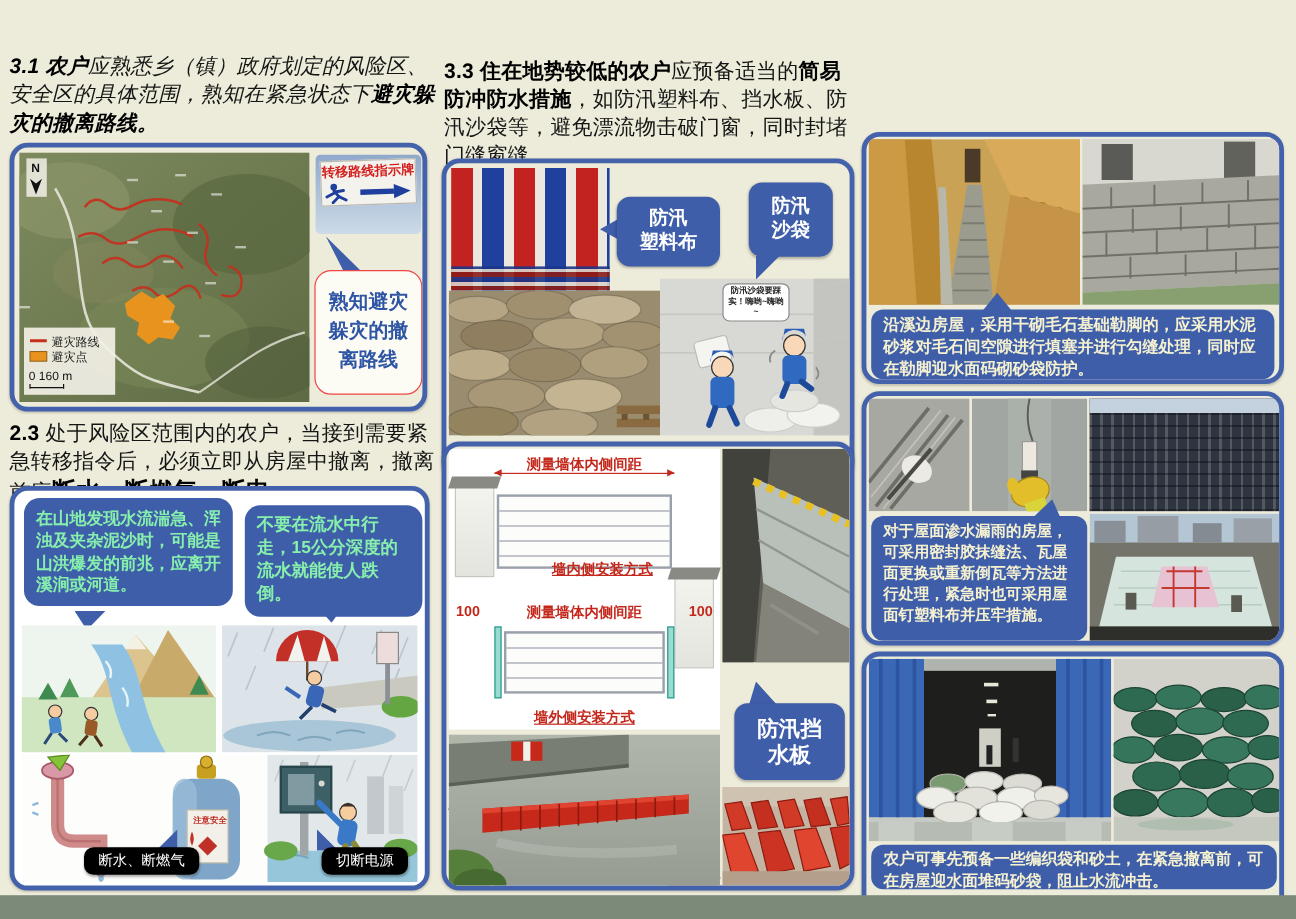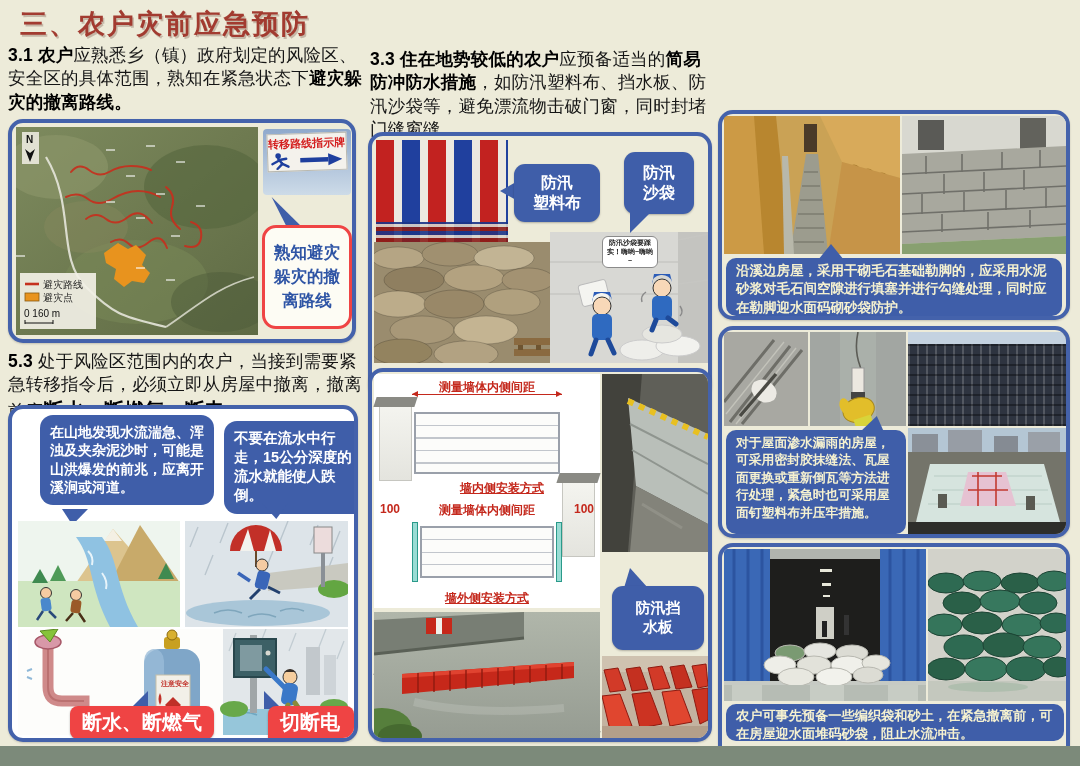--- a/index.html
+++ b/index.html
@@ -8,29 +8,29 @@
           font-family:"Liberation Sans","DejaVu Sans",sans-serif;margin:0 auto;}
   .abs{position:absolute;}
   .para{font-size:17.5px;line-height:1.33;color:#151515;font-weight:500;letter-spacing:.2px;}
   .para b{font-weight:800;color:#000;}
   .para b.big{font-size:20px;}
   .title{font-size:27px;font-weight:800;color:#a23b30;letter-spacing:2px;
          text-shadow:1.5px 1.5px 0 rgba(80,30,20,.25);}
   .bluebox{border:4px solid #4462ab;border-radius:15px;background:#edebd9;overflow:hidden;
            box-shadow:0 1px 2px rgba(0,0,0,.18);}
   .whitebox{background:#ffffff;}
-  .bubble{background:#3f5ea9;color:#ffffff;border-radius:13px;padding:8px 10px;
-          font-weight:700;line-height:1.32;margin-left:20px;}
+  .bubble{background:#3f5ea9;color:#86efac;border-radius:13px;padding:8px 10px;
+          font-weight:700;line-height:1.32;}
   .callout{background:#3f5ea9;color:#ffffff;font-weight:800;border-radius:11px;
            display:flex;align-items:center;justify-content:center;text-align:center;
            white-space:pre-line;line-height:1.25;box-shadow:0 1px 2px rgba(0,0,0,.25);}
   .note{background:#3f5ea9;color:#f5f1d0;border-radius:10px;padding:4px 10px;
         font-weight:600;line-height:1.36;}
-  .wlabel{background:#ef4444;color:#fff;font-weight:700;border-radius:8px;padding:3px 12px;
-          font-size:20px;box-shadow:0 1px 2px rgba(0,0,0,.3);}
+  .wlabel{background:#000000;color:#fff;font-weight:400;border-radius:8px;padding:3px 12px;
+          font-size:12px;box-shadow:0 1px 2px rgba(0,0,0,.3);}
   .tail{position:absolute;background:#3f5ea9;}
   .dlabel{color:#c4281c;font-size:12px;font-weight:700;text-align:center;white-space:nowrap;}
   .dlabel.u{text-decoration:underline;}
   .dimline{border-top:1.6px solid #c4281c;position:relative;}
   .dimline:before,.dimline:after{content:"";position:absolute;top:-4px;width:0;height:0;
      border-top:3px solid transparent;border-bottom:3px solid transparent;}
   .dimline:before{left:0;border-right:6px solid #c4281c;}
   .dimline:after{right:0;border-left:6px solid #c4281c;}
   .wall{background:linear-gradient(#f4f4ef,#e4e4de);border:1px solid #c6c6c0;position:relative;}
   .wall:before{content:"";position:absolute;top:-9px;left:-5px;right:-5px;height:10px;
@@ -44,32 +44,31 @@
   .tileroof{background-color:#2e3440;
      background-image:linear-gradient(#c4d2e0 0 12px,rgba(0,0,0,0) 12px),
        repeating-linear-gradient(0deg,rgba(0,0,0,.35) 0 2px,rgba(0,0,0,0) 2px 10px),
        repeating-linear-gradient(90deg,rgba(255,255,255,.18) 0 2px,rgba(255,255,255,0) 2px 9px);}
   .workerbubble{background:#fff;border:1px solid #8a8a8a;border-radius:6px;color:#222;
      font-size:7px;font-weight:700;line-height:1.25;padding:2px 3px;text-align:center;}
   .signcard{background:linear-gradient(#8fa9cc,#cddbe8);border-radius:4px;}
   .signface{position:absolute;left:4px;top:4px;right:4px;height:38px;background:#f4f2ec;
      border:1px solid #b8b8b0;transform:rotate(-2deg);text-align:center;
      color:#d42020;font-weight:800;font-size:11px;line-height:16px;padding-top:1px;}
-  .mapbubble{background:#fdfcf4;border:3px solid #ef4444;border-radius:14px;color:#2f55a5;
+  .mapbubble{background:#fdfcf4;border:1px solid #ef4444;border-radius:14px;color:#2f55a5;
      font-weight:800;font-size:16.5px;line-height:1.45;display:flex;align-items:center;
      justify-content:center;text-align:center;padding:6px;}
 </style>
 </head>
 <body>
 
 <div id="canvas">
 
-  <div class="abs title" style="left:20px;top:6px;">三、农户灾前应急预防</div>
-
-  <p class="abs para" style="left:8px;top:44px;width:354px;margin:0;"><b>3.1 农户</b><span>应熟悉乡（镇）政府划定的风险区、安全区的具体范围，熟知在紧急状态下</span><b>避灾躲灾的撤离路线。</b></p>
+
+  <p class="abs para" style="left:8px;top:44px;width:354px;margin:0;font-style:italic;"><b>3.1 农户</b><span>应熟悉乡（镇）政府划定的风险区、安全区的具体范围，熟知在紧急状态下</span><b>避灾躲灾的撤离路线。</b></p>
 
   <div class="abs bluebox" style="left:8px;top:119px;width:348px;height:224px;">
     <svg class="abs" style="left:4px;top:4px;" width="242" height="208" viewBox="0 0 242 208">
       <defs>
           <linearGradient id="terr" x1="0" y1="0" x2="1" y2="1">
         <stop offset="0" stop-color="#7d8a5e"></stop>
             <stop offset=".5" stop-color="#6e7a50"></stop>
             <stop offset="1" stop-color="#5e6a44"></stop>
       </linearGradient>
         </defs>
@@ -137,21 +136,21 @@
         </svg>
       </div>
     </div>
 
     <div class="abs tail" style="left:256px;top:74px;width:36px;height:32px;clip-path:polygon(10% 0,100% 100%,55% 100%);"></div>
     <div class="abs mapbubble" style="left:250px;top:102px;width:90px;height:104px;">
         <span>熟知避灾躲灾的撤离路线</span>
       </div>
   </div>
 
-  <p class="abs para" style="left:8px;top:350px;width:356px;margin:0;"><b>5.3 </b><span>处于风险区范围内的农户，当接到需要紧急转移指令后，必须立即从房屋中撤离，撤离前应</span><b class="big">断水、断燃气、断电。</b></p>
+  <p class="abs para" style="left:8px;top:350px;width:356px;margin:0;"><b>2.3 </b><span>处于风险区范围内的农户，当接到需要紧急转移指令后，必须立即从房屋中撤离，撤离前应</span><b class="big">断水、断燃气、断电。</b></p>
 
   <div class="abs bluebox whitebox" style="left:8px;top:405px;width:350px;height:337px;">
     <div class="abs bubble" style="left:8px;top:6px;width:174px;font-size:14px;"><span>在山地发现水流湍急、浑浊及夹杂泥沙时，可能是山洪爆发的前兆，应离开溪涧或河道。</span></div>
     <div class="abs tail" style="left:50px;top:100px;width:26px;height:16px;clip-path:polygon(0 0,100% 0,40% 100%);"></div>
     <div class="abs bubble" style="left:192px;top:12px;width:148px;font-size:14.5px;"><span>不要在流水中行走，15公分深度的流水就能使人跌倒。</span></div>
     <div class="abs tail" style="left:250px;top:94px;width:26px;height:16px;clip-path:polygon(0 0,100% 0,55% 100%);"></div>
 
     <svg class="abs" style="left:6px;top:112px;" width="330" height="106" viewBox="0 0 330 106">
       <rect width="162" height="106" fill="#eef5ee"></rect>
       <polygon points="95,8 142,62 58,62" fill="#dcc48e"></polygon>
@@ -310,21 +309,21 @@
     <div class="abs tail" style="left:258px;top:77px;width:20px;height:20px;clip-path:polygon(0 0,100% 0,0 100%);"></div>
   </div>
 
   <div class="abs bluebox" style="left:368px;top:368px;width:344px;height:374px;">
     <div class="abs whitebox" style="left:2px;top:2px;width:226px;height:234px;">
       <div class="abs dlabel" style="left:0;top:5px;width:226px;">测量墙体内侧间距</div>
       <div class="abs dimline" style="left:38px;top:20px;width:150px;"></div>
       <div class="abs wall" style="left:5px;top:30px;width:33px;height:76px;"></div>
       <div class="abs wall" style="left:188px;top:30px;width:33px;height:76px;"></div>
       <div class="abs planks" style="left:40px;top:38px;width:146px;height:62px;"></div>
-      <div class="abs dlabel u" style="left:0;top:106px;width:256px;">墙内侧安装方式</div>
+      <div class="abs dlabel u" style="left:0;top:92px;width:256px;">墙内侧安装方式</div>
 
       <div class="abs dlabel" style="left:0;top:128px;width:226px;">测量墙体内侧间距</div>
       <div class="abs dlabel" style="left:6px;top:128px;">100</div>
       <div class="abs dlabel" style="right:6px;top:128px;">100</div>
       <div class="abs wall" style="left:5px;top:146px;width:33px;height:66px;"></div>
       <div class="abs wall" style="left:188px;top:146px;width:33px;height:66px;"></div>
       <div class="abs post" style="left:38px;top:148px;width:6px;height:60px;"></div>
       <div class="abs post" style="left:182px;top:148px;width:6px;height:60px;"></div>
       <div class="abs planks" style="left:46px;top:152px;width:134px;height:52px;"></div>
       <div class="abs dlabel u" style="left:0;top:216px;width:226px;">墙外侧安装方式</div>
@@ -334,21 +333,21 @@
       <rect width="106" height="178" fill="#5f5f58"></rect>
       <polygon points="0,0 40,0 26,178 0,178" fill="#42423c"></polygon>
       <polygon points="26,24 106,60 106,150 34,112" fill="#b9bfb9"></polygon>
       <path d="M28,50 L106,90 M30,76 L106,120" stroke="#8f958f" stroke-width="2"></path>
       <path d="M26,27 L106,63" stroke="#e8c020" stroke-width="6" stroke-dasharray="6 6"></path>
       <polygon points="34,112 106,150 106,178 28,178" fill="#83837a"></polygon>
       <path d="M40,130 l40,24" stroke="#9a9a90" stroke-width="3" opacity=".6"></path>
     </svg>
 
     <div class="abs tail" style="left:252px;top:196px;width:24px;height:20px;clip-path:polygon(25% 0,100% 100%,0 100%);"></div>
-    <div class="abs callout" style="left:240px;top:214px;width:92px;height:64px;font-size:15px;"><span>防汛挡
+    <div class="abs callout" style="left:240px;top:214px;width:92px;height:64px;font-size:18px;"><span>防汛挡
 水板</span></div>
 
     <svg class="abs" style="left:2px;top:240px;" width="226" height="126" viewBox="0 0 226 126">
       <defs>
           <linearGradient id="roadg" x1="0" y1="0" x2="0" y2="1">
         <stop offset="0" stop-color="#b0b6aa"></stop>
             <stop offset="1" stop-color="#969c92"></stop>
           </linearGradient>
         </defs>
       <rect width="226" height="126" fill="url(#roadg)"></rect>

